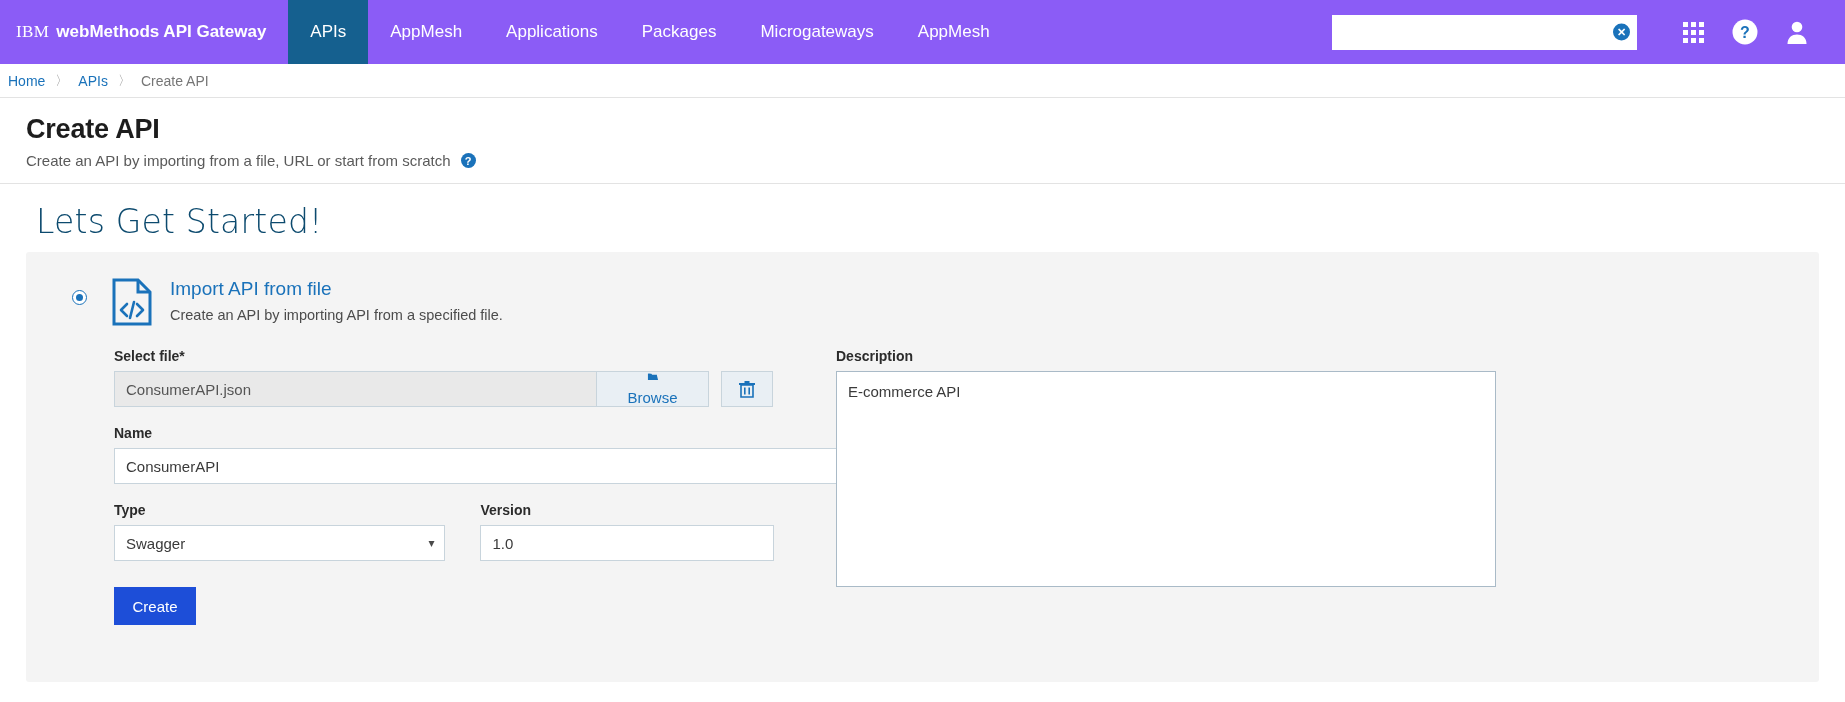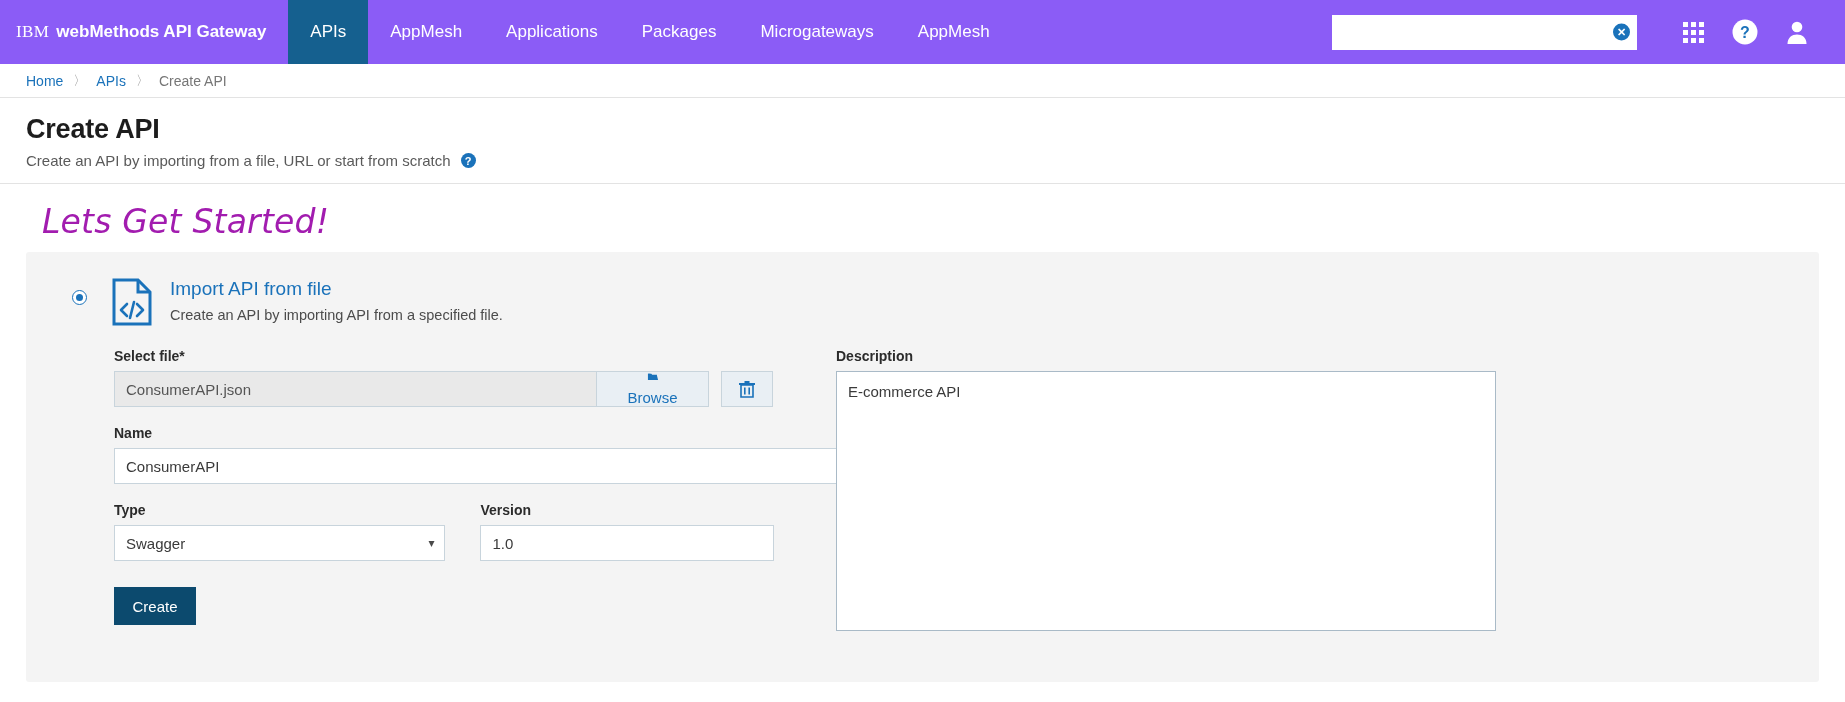--- a/index.html
+++ b/index.html
@@ -84,21 +84,21 @@
     grid-template-columns: repeat(3, 5px);
     grid-template-rows: repeat(3, 5px);
     gap: 3px;
   }
   .grid-icon i { background: #ffffff; display: block; width: 5px; height: 5px; }
 
   
   .crumbbar {
     height: 34px;
     display: flex; align-items: center;
-    padding-left: 26px;
+    padding-left: 8px;
     font-size: 14px;
     background: #ffffff;
     border-bottom: 1px solid #e3e3e3;
     text-align: right;
   }
   .crumb-link { color: #1a72ba; cursor: pointer; }
   .crumb-sep { color: #9b9b9b; margin: 0 10px; font-size: 13px; }
   .crumb-cur { color: #767676; }
 
   
@@ -116,25 +116,24 @@
     background: #1a72ba; color: #fff;
     font-size: 11px; font-weight: bold;
     display: inline-flex; align-items: center; justify-content: center;
     cursor: pointer;
   }
   .rule { height: 1px; background: #e3e3e3; margin: 0; }
 
   
   .body-area { padding: 0 26px; background: #ffffff; }
   .lets-title {
-    font-size: 33px; color: #a21caf; font-weight: 300;
-    margin: 18px 0 11px 16px;
+    font-size: 33px; color: #0c4a6e; font-weight: 300;
+    margin: 18px 0 11px 10px;
     font-family: "DejaVu Sans", sans-serif;
     letter-spacing: .2px;
-    font-style: italic;
   }
 
   .panel {
     background: #f4f4f4;
     border-radius: 3px;
     padding: 20px 0 26px 0;
     min-height: 430px;
     position: relative;
   }
   .option-row {
@@ -219,33 +218,33 @@
     background: #ffffff;
     cursor: pointer;
   }
   .sel-caret {
     position: absolute; right: 11px; top: 50%;
     transform: translateY(-50%);
     pointer-events: none; color: #4a4a4a; font-size: 12px;
   }
 
   .desc-area {
-    width: 660px; height: 260px;
+    width: 660px; height: 216px;
     border: 1px solid #a9bac7;
     background: #fff;
     padding: 10px 11px;
     font-size: 15px; color: #3a3a3a;
     font-family: "Liberation Sans", sans-serif;
     resize: none; outline: none; line-height: 1.3;
   }
 
   .btn-create {
     margin-top: 26px;
     width: 82px; height: 38px;
-    background: #0c4a6e;
+    background: #1d4ed8;
     color: #ffffff;
     border: none;
     font-size: 15px;
     cursor: pointer;
     font-family: "Liberation Sans", sans-serif;
   }
   .spacer-row { height: 18px; }
 </style>
 </head>
 <body>

